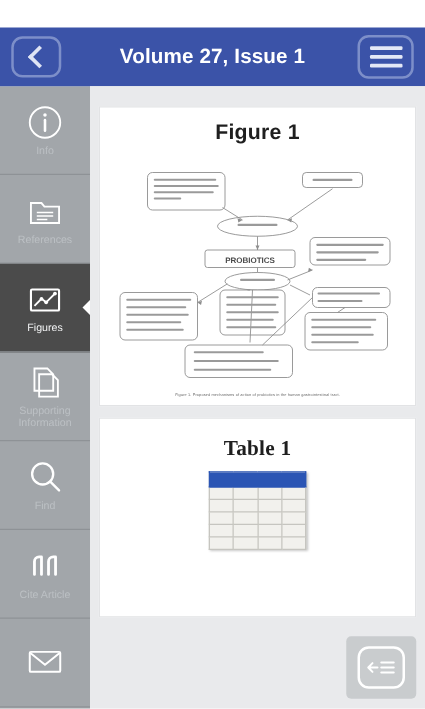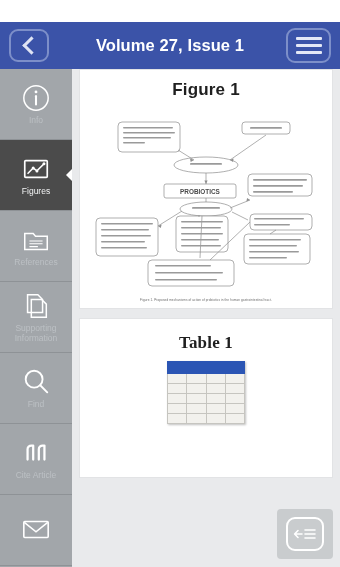--- a/index.html
+++ b/index.html
@@ -57,21 +57,21 @@
   .side-label {
     font-size: 8.5px; line-height: 9.5px; text-align: center; color: #f2f3f4;
     max-width: 66px; font-weight: normal;
   }
   .side-label.dim { color: #bcc0c4; }
   .ico { width: 30px; height: 30px; display: block; }
   .ico svg { width: 100%; height: 100%; display: block; }
 
   
   .content {
-    flex: 1 1 auto; background: #e9eaec; padding: 0 7px 0 7px;
+    flex: 1 1 auto; background: #e9eaec; padding: 16px 7px 0 7px;
     overflow: hidden; position: relative;
   }
   .card { background: #ffffff; border: 1px solid #e2e3e5; width: 100%; }
   .card.figure { padding: 10px 8px 6px 8px; margin-bottom: 9px; }
   .card.table { padding: 14px 8px 14px 8px; height: 160px; font-family: Liberation Serif, serif; }
   .card-title {
     text-align: center; font-weight: bold; font-size: 17px; color: #1f1f1f;
     margin-bottom: 8px; letter-spacing: .2px;
   }
   .diagram { width: 100%; height: 186px; }
@@ -131,41 +131,41 @@
         <span class="ico">
           <svg viewBox="0 0 32 32" fill="none" stroke="#ffffff" stroke-width="1.6">
             <circle cx="16" cy="16" r="13"></circle>
             <circle cx="16" cy="9.5" r="1.5" fill="#ffffff" stroke="none"></circle>
             <path d="M16 14 v9" stroke-linecap="round" stroke-width="2.2"></path>
           </svg>
         </span>
         <span class="side-label dim">Info</span>
       </div>
 
+      <div class="side-item">
+        <span class="ico">
+          <svg viewBox="0 0 32 32" fill="none" stroke="#ffffff" stroke-width="1.6">
+            <path d="M4 9 h9 l2.5 3 H28 v14 H4 Z"></path>
+            <path d="M9 17 h14 M9 20 h14 M9 23 h9" stroke-width="1.2"></path>
+          </svg>
+        </span>
+        <span class="side-label dim">References</span>
+      </div>
+
       <div class="side-item selected">
         <span class="ico">
           <svg viewBox="0 0 32 32" fill="none" stroke="#ffffff" stroke-width="1.8">
             <rect x="4" y="7" width="24" height="18" rx="1"></rect>
             <path d="M7 21 L13 15 L17 18 L25 10" stroke-width="1.6"></path>
             <circle cx="13" cy="15" r="1.6" fill="#ffffff" stroke="none"></circle>
             <circle cx="17" cy="18" r="1.6" fill="#ffffff" stroke="none"></circle>
             <circle cx="24.5" cy="10.5" r="1.6" fill="#ffffff" stroke="none"></circle>
           </svg>
         </span>
         <span class="side-label">Figures</span>
-      </div>
-
-      <div class="side-item">
-        <span class="ico">
-          <svg viewBox="0 0 32 32" fill="none" stroke="#ffffff" stroke-width="1.6">
-            <path d="M4 9 h9 l2.5 3 H28 v14 H4 Z"></path>
-            <path d="M9 17 h14 M9 20 h14 M9 23 h9" stroke-width="1.2"></path>
-          </svg>
-        </span>
-        <span class="side-label dim">References</span>
       </div>
 
       <div class="side-item">
         <span class="ico">
           <svg viewBox="0 0 32 32" fill="none" stroke="#ffffff" stroke-width="1.6">
             <path d="M7 4 h11 l5 5 v14 H7 Z"></path>
             <path d="M11 9 h11 l5 5 v14 H11 Z" stroke-width="1.6"></path>
           </svg>
         </span>
         <span class="side-label dim">Supporting Information</span>

